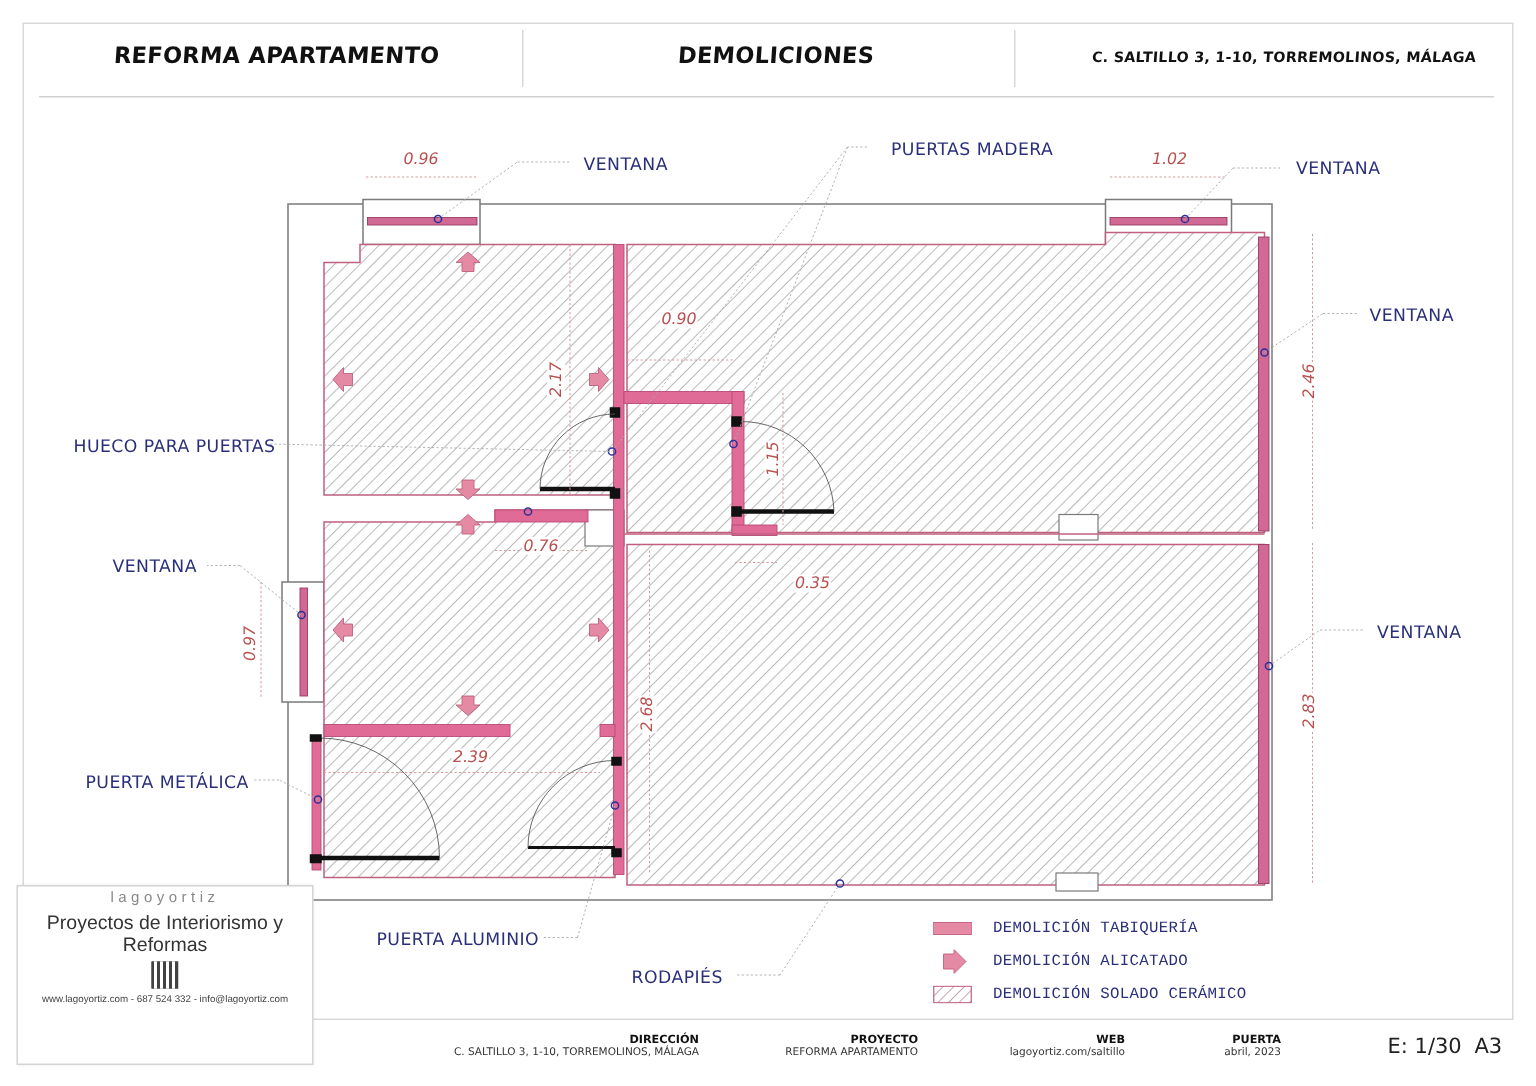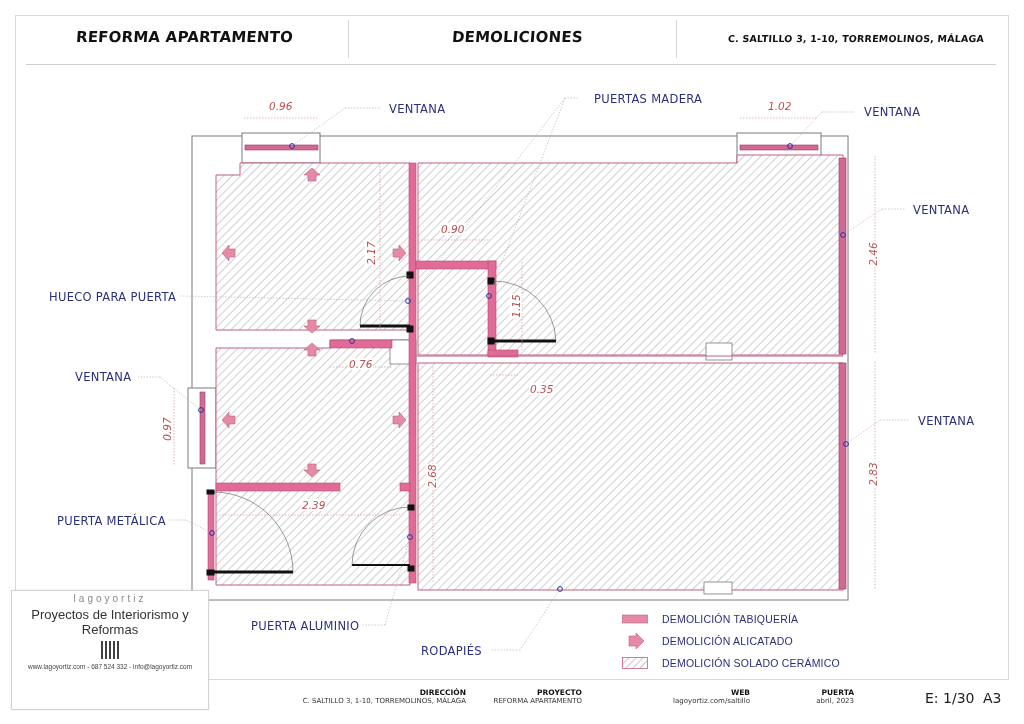--- a/index.html
+++ b/index.html
@@ -17,21 +17,21 @@
   .logo-sub{font-size:10px;color:#888;letter-spacing:3px;margin-top:2px;}
   .logo-tag{font-size:13px;color:#333;margin-top:3px;}
   .qr{width:18px;height:18px;margin:4px auto 0 auto;background:
     repeating-linear-gradient(90deg,#222 0 2px,#fff 2px 4px),#222;opacity:0.85;}
   .logo-contact{font-size:6.5px;color:#444;margin-top:4px;}
   .foot-col{position:absolute;top:688px;text-align:right;font-family:"DejaVu Sans",sans-serif;}
   .foot-h{font-size:7.5px;font-weight:bold;color:#111;}
   .foot-v{font-size:7px;color:#333;}
   .scale{position:absolute;top:690px;font-family:"DejaVu Sans",sans-serif;font-size:14px;color:#222;white-space:nowrap;}
   .legend-item{position:absolute;left:622px;height:16px;display:flex;align-items:center;}
-  .legend-item .txt{font-family:Liberation Sans, sans-serif;font-size:10.5px;color:#2a2f7a;margin-left:14px;letter-spacing:0.2px;}
+  .legend-item .txt{font-family:Liberation Mono, monospace;font-size:10.5px;color:#2a2f7a;margin-left:14px;letter-spacing:0.2px;}
 </style>
 </head>
 <body>
 
 <div class="frame"></div>
 
 <div class="hdr-text" style="left:76px;font-size:15px;">REFORMA APARTAMENTO</div>
 <div class="hdr-sep" style="left:348px;"></div>
 <div class="hdr-text" style="left:452px;font-size:15px;">DEMOLICIONES</div>
 <div class="hdr-sep" style="left:676px;"></div>
@@ -158,34 +158,34 @@
       <line x1="385" y1="625" x2="362" y2="625"></line>
     <line x1="560" y1="589" x2="520" y2="650"></line>
       <line x1="520" y1="650" x2="490" y2="650"></line>
   </g>
 </svg>
 
 <div class="lbl" style="left:389px;top:102px;">VENTANA</div>
 <div class="lbl" style="left:594px;top:92px;">PUERTAS MADERA</div>
 <div class="lbl" style="left:864px;top:105px;">VENTANA</div>
 <div class="lbl" style="left:913px;top:203px;">VENTANA</div>
-<div class="lbl" style="left:49px;top:290px;">HUECO PARA PUERTA</div>
+<div class="lbl" style="left:49px;top:290px;">HUECO PARA PUERTAS</div>
 <div class="lbl" style="left:75px;top:370px;">VENTANA</div>
 <div class="lbl" style="left:918px;top:414px;">VENTANA</div>
 <div class="lbl" style="left:57px;top:514px;">PUERTA METÁLICA</div>
 <div class="lbl" style="left:251px;top:619px;">PUERTA ALUMINIO</div>
 <div class="lbl" style="left:421px;top:644px;">RODAPIÉS</div>
 
 <div class="dim" style="left:268px;top:100px;">0.96</div>
 <div class="dim" style="left:767px;top:100px;">1.02</div>
 <div class="dim v" style="left:860px;top:248px;">2.46</div>
 <div class="dim v" style="left:860px;top:468px;">2.83</div>
 <div class="dim v" style="left:154px;top:423px;">0.97</div>
 <div class="dim v" style="left:358px;top:247px;">2.17</div>
-<div class="dim" style="left:440px;top:223px;">0.90</div>
+<div class="dim" style="left:440px;top:207px;">0.90</div>
 <div class="dim v" style="left:503px;top:300px;">1.15</div>
 <div class="dim" style="left:348px;top:358px;">0.76</div>
 <div class="dim" style="left:529px;top:383px;">0.35</div>
 <div class="dim" style="left:301px;top:499px;">2.39</div>
 <div class="dim v" style="left:419px;top:470px;">2.68</div>
 
 <div class="legend-item" style="top:611px;">
   <svg width="26" height="10">
       <rect x="0" y="1" width="26" height="8" fill="#e48aa5" stroke="#c0607e" stroke-width="0.6"></rect>
     </svg>
@@ -214,21 +214,21 @@
   <div class="logo-sub">lagoyortiz</div>
   <div class="logo-tag">Proyectos de Interiorismo y Reformas</div>
   <div class="qr"></div>
   <div class="logo-contact">www.lagoyortiz.com  -  687 524 332  -  info@lagoyortiz.com</div>
 </div>
 
 <div class="foot-col" style="left:300px;width:166px;">
   <div class="foot-h">DIRECCIÓN</div>
   <div class="foot-v">C. SALTILLO 3, 1-10, TORREMOLINOS, MÁLAGA</div>
 </div>
-<div class="foot-col" style="left:482px;width:100px;">
+<div class="foot-col" style="left:512px;width:100px;">
   <div class="foot-h">PROYECTO</div>
   <div class="foot-v">REFORMA APARTAMENTO</div>
 </div>
 <div class="foot-col" style="left:660px;width:90px;">
   <div class="foot-h">WEB</div>
   <div class="foot-v">lagoyortiz.com/saltillo</div>
 </div>
 <div class="foot-col" style="left:800px;width:54px;">
   <div class="foot-h">PUERTA</div>
   <div class="foot-v">abril, 2023</div>

